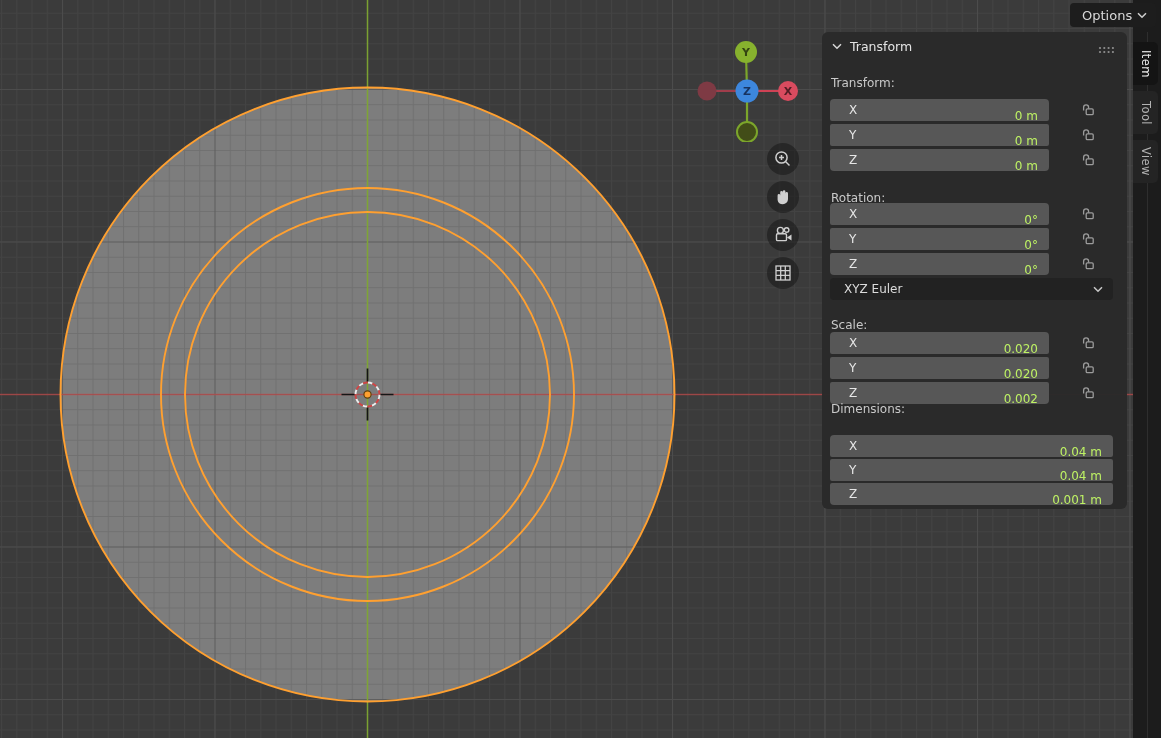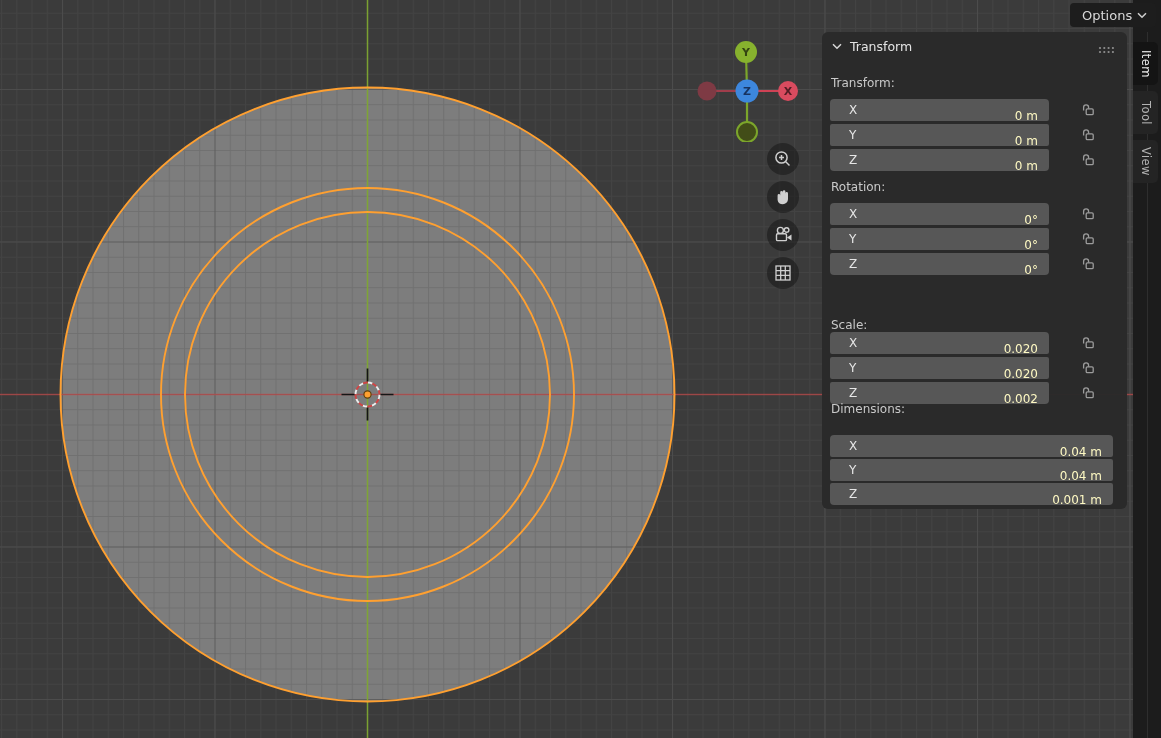--- a/index.html
+++ b/index.html
@@ -31,21 +31,21 @@
   .phead{position:absolute;left:10px;top:7px;display:flex;align-items:center;gap:8px;
          font-size:12.5px;color:#e4e4e4;cursor:pointer;}
   .grip{position:absolute;right:12px;top:14px;cursor:grab;}
   .sec-label{position:absolute;left:9px;font-size:12px;color:#c9c9c9;}
   .field{position:absolute;height:22px;background:#575757;display:flex;align-items:center;
          justify-content:space-between;padding:0 11px 0 19px;box-sizing:border-box;
          font-size:12px;border-radius:2px;cursor:ew-resize;}
   .field.rf{border-radius:4px 4px 2px 2px;}
   .field.rl{border-radius:2px 2px 4px 4px;}
   .axis{color:#e6e6e6;}
-  .val{color:#fef9c3;margin-top:11px;}
+  .val{color:#bef264;margin-top:11px;}
   .lock{position:absolute;width:15px;height:15px;cursor:pointer;}
   .dropdown{position:absolute;height:22px;background:#222222;border-radius:4px;display:flex;
             align-items:center;justify-content:space-between;padding:0 10px 0 14px;
             box-sizing:border-box;font-size:12px;color:#dcdcdc;cursor:pointer;}
 </style>
 </head>
 <body>
 
 <div id="app">
 
@@ -207,21 +207,21 @@
         </svg></div>
     <div class="lock" style="left:259px;top:95px"><svg width="15" height="15" viewBox="0 0 15 15">
           <rect x="5.2" y="6.8" width="7" height="5.8" rx="1.2" fill="none" stroke="#9c9c9c" stroke-width="1.3"></rect>
           <path d="M2.6 8.4 V5.4 a2.5 2.5 0 0 1 5 0 V6.8" fill="none" stroke="#9c9c9c" stroke-width="1.3"></path>
         </svg></div>
     <div class="lock" style="left:259px;top:120px"><svg width="15" height="15" viewBox="0 0 15 15">
           <rect x="5.2" y="6.8" width="7" height="5.8" rx="1.2" fill="none" stroke="#9c9c9c" stroke-width="1.3"></rect>
           <path d="M2.6 8.4 V5.4 a2.5 2.5 0 0 1 5 0 V6.8" fill="none" stroke="#9c9c9c" stroke-width="1.3"></path>
         </svg></div>
 
-    <div class="sec-label" style="top:148px">Rotation:</div>
+    <div class="sec-label" style="top:159px">Rotation:</div>
     <div class="field rf" style="left:8px;top:171px;width:219px">
       <span class="axis">X</span>
       <span class="val">0°</span>
     </div>
     <div class="field" style="left:8px;top:196px;width:219px">
       <span class="axis">Y</span>
       <span class="val">0°</span>
     </div>
     <div class="field rl" style="left:8px;top:221px;width:219px">
       <span class="axis">Z</span>
@@ -232,20 +232,26 @@
           <path d="M2.6 8.4 V5.4 a2.5 2.5 0 0 1 5 0 V6.8" fill="none" stroke="#9c9c9c" stroke-width="1.3"></path>
         </svg></div>
     <div class="lock" style="left:259px;top:199px"><svg width="15" height="15" viewBox="0 0 15 15">
           <rect x="5.2" y="6.8" width="7" height="5.8" rx="1.2" fill="none" stroke="#9c9c9c" stroke-width="1.3"></rect>
           <path d="M2.6 8.4 V5.4 a2.5 2.5 0 0 1 5 0 V6.8" fill="none" stroke="#9c9c9c" stroke-width="1.3"></path>
         </svg></div>
     <div class="lock" style="left:259px;top:224px"><svg width="15" height="15" viewBox="0 0 15 15">
           <rect x="5.2" y="6.8" width="7" height="5.8" rx="1.2" fill="none" stroke="#9c9c9c" stroke-width="1.3"></rect>
           <path d="M2.6 8.4 V5.4 a2.5 2.5 0 0 1 5 0 V6.8" fill="none" stroke="#9c9c9c" stroke-width="1.3"></path>
         </svg></div>
+    <div class="dropdown" style="left:8px;top:246px;width:283px">
+      <span>XYZ Euler</span>
+      <svg width="10" height="7" viewBox="0 0 10 7">
+        <path d="M1 1.2 L5 5.2 L9 1.2" stroke="#c8c8c8" stroke-width="1.5" fill="none"></path>
+      </svg>
+    </div>
 
     <div class="sec-label" style="top:286px">Scale:</div>
     <div class="field rf" style="left:8px;top:300px;width:219px">
       <span class="axis">X</span>
       <span class="val">0.020</span>
     </div>
     <div class="field" style="left:8px;top:325px;width:219px">
       <span class="axis">Y</span>
       <span class="val">0.020</span>
     </div>

